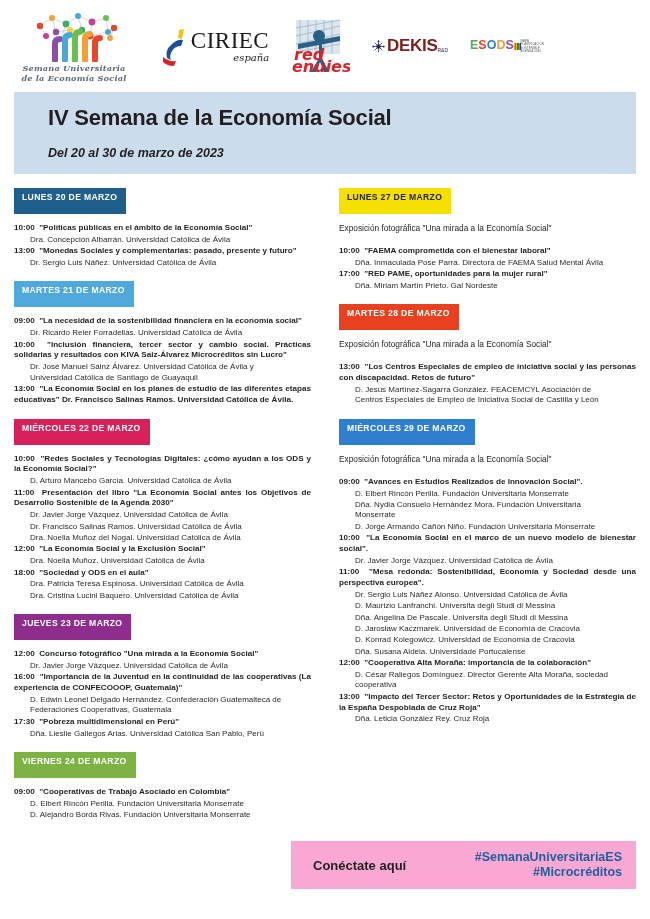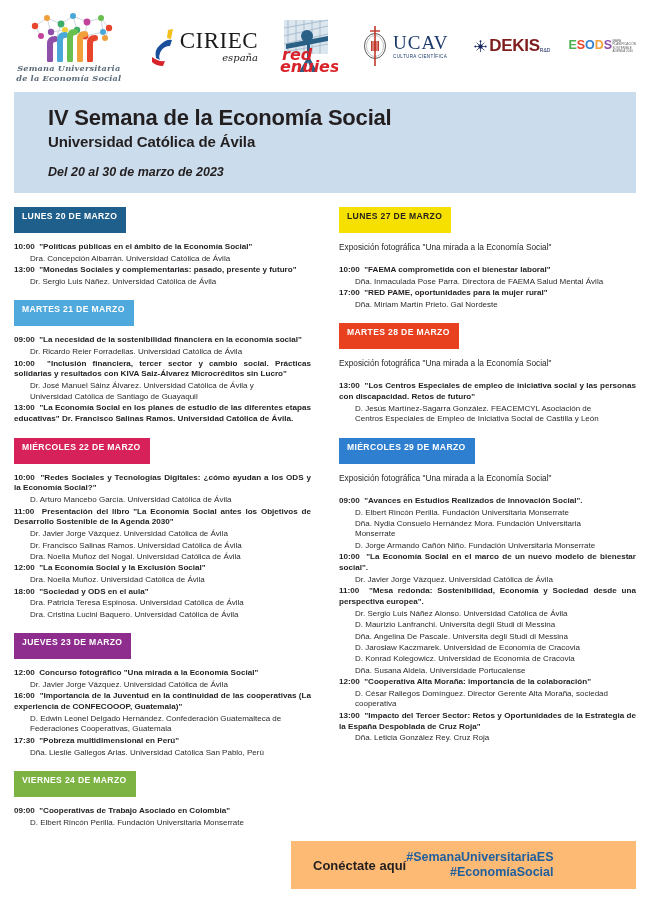--- a/index.html
+++ b/index.html
@@ -109,22 +109,22 @@
 
   .ev{font-size:8.1px;line-height:10.8px;margin:0 0 1px;text-align:justify;}
   .ev .t{font-weight:700;}
   .ev .ti{font-weight:700;}
   .sp{font-size:8px;line-height:10.4px;margin:0 16px 1px;color:#2b2b2b;}
   .expo{font-size:8.3px;line-height:11px;margin:0 0 12px;}
 
   
   .footer{
     position:absolute;left:291px;top:841px;width:345px;height:48px;
-    background:#fdba74;
-    display:flex;align-items:center;
+    background:#f9a8d4;
+    display:flex;align-items:center;justify-content:space-between;
     padding:0 14px 0 22px;box-sizing:border-box;
   }
   .footer .cta{font-size:13px;font-weight:700;color:#231f20;}
   .footer .tags{text-align:right;line-height:15px;}
   .footer .tags div{font-size:12.5px;font-weight:700;color:#1f5f9e;}
 </style>
 </head>
 <body>
 
 <div class="logobar">
@@ -181,34 +181,20 @@
         <path d="M10 10 L54 2 M10 18 L54 8 M10 26 L54 16 M10 34 L54 26 M14 2 L14 36 M22 2 L22 36 M30 2 L30 36 M38 2 L38 36 M46 2 L46 36"></path>
       </g>
       <circle cx="33" cy="18" r="6" fill="#2a5f86"></circle>
       <path d="M33 24 L33 40 L25 54 L30 54 L34 44 L38 54 L43 54 L36 40 L36 24 Z" fill="#2a5f86"></path>
       <path d="M12 26 L54 18 L54 23 L12 31 Z" fill="#2a5f86"></path>
       <text x="8" y="42" font-family="DejaVu Sans, sans-serif" font-size="16" font-weight="bold" fill="#d8232a" font-style="italic">red</text>
       <text x="6" y="54" font-family="DejaVu Sans, sans-serif" font-size="16" font-weight="bold" fill="#d8232a" font-style="italic">enuies</text>
     </svg>
   </div>
 
-  <div class="logo ucav">
-    <svg class="seal" viewBox="0 0 26 42">
-      <ellipse cx="13" cy="21" rx="10.5" ry="12.5" fill="none" stroke="#5b5b5b" stroke-width="1"></ellipse>
-      <ellipse cx="13" cy="21" rx="8.5" ry="10.5" fill="none" stroke="#9a9a9a" stroke-width="0.6"></ellipse>
-      <path d="M13 1 L13 41" stroke="#c0392b" stroke-width="1.6"></path>
-      <path d="M8 6 L18 6" stroke="#c0392b" stroke-width="1.4"></path>
-      <path d="M9 16 h8 v10 h-8 z" fill="#c0392b"></path>
-      <path d="M11 16 v10 M15 16 v10" stroke="#ffffff" stroke-width="0.7"></path>
-    </svg>
-    <div class="utxt">
-      <span class="uname">UCAV</span>
-      <span class="umotto">CULTURA CIENTÍFICA</span>
-    </div>
-  </div>
 
   <div class="logo dekis">
     <svg class="star" viewBox="0 0 14 14">
       <g stroke="#1b2a63" stroke-width="0.8">
         <path d="M7 1 L7 13 M1 7 L13 7 M2.8 2.8 L11.2 11.2 M11.2 2.8 L2.8 11.2"></path>
       </g>
       <circle cx="7" cy="7" r="2.4" fill="#1b2a63"></circle>
       <circle cx="7" cy="1.4" r="1" fill="#1b2a63"></circle>
       <circle cx="12.6" cy="7" r="1" fill="#1b2a63"></circle>
       <circle cx="1.4" cy="7" r="1" fill="#1b2a63"></circle>
@@ -245,39 +231,38 @@
         <i style="background:#19486a"></i>
     </div>
     <div class="fine">MAPA PLANIFICACIÓN SOSTENIBLE AGENDA 2030</div>
   </div>
 
 </div>
 
 <div class="titlewrap">
   <div class="banner">
     <h1>IV Semana de la Economía Social</h1>
-    <h2>Universidad Católica de  Ávila</h2>
     <div class="dates">Del 20 al 30 de marzo de 2023</div>
   </div>
 </div>
 
 <div class="cols">
   <div class="col left" id="col-left">
       <div class="daysec"><div class="daybadge" style="background: rgb(31, 95, 139);">LUNES 20 DE MARZO</div><p class="ev"><span class="t">10:00</span><span class="ti"> &nbsp;"Políticas públicas en el ámbito de la Economía Social"</span></p><p class="sp">Dra. Concepción Albarrán. Universidad Católica de Ávila</p><p class="ev"><span class="t">13:00</span><span class="ti"> &nbsp;"Monedas Sociales y complementarias: pasado, presente y futuro"</span></p><p class="sp">Dr. Sergio Luis Náñez. Universidad Católica de Ávila</p></div>
       <div class="daysec"><div class="daybadge" style="background: rgb(79, 169, 221);">MARTES 21 DE MARZO</div><p class="ev"><span class="t">09:00</span><span class="ti"> &nbsp;"La necesidad de la sostenibilidad financiera en la economía social"</span></p><p class="sp">Dr. Ricardo Reier Forradellas. Universidad Católica de Ávila</p><p class="ev"><span class="t">10:00</span><span class="ti"> &nbsp;"Inclusión financiera, tercer sector y cambio social. Prácticas solidarias y resultados con KIVA Saiz-Álvarez Microcréditos sin Lucro"</span></p><p class="sp">Dr. José Manuel Sáinz Álvarez. Universidad Católica de Ávila y Universidad Católica de Santiago de Guayaquil</p><p class="ev"><span class="t">13:00</span><span class="ti"> &nbsp;"La Economía Social en los planes de estudio de las diferentes etapas educativas" Dr. Francisco Salinas Ramos. Universidad Católica de Ávila.</span></p></div>
       <div class="daysec"><div class="daybadge" style="background: rgb(214, 33, 90);">MIÉRCOLES 22 DE MARZO</div><p class="ev"><span class="t">10:00</span><span class="ti"> &nbsp;"Redes Sociales y Tecnologías Digitales: ¿cómo ayudan a los ODS y la Economía Social?"</span></p><p class="sp">D. Arturo Mancebo García. Universidad Católica de Ávila</p><p class="ev"><span class="t">11:00</span><span class="ti"> &nbsp;Presentación del libro "La Economía Social antes los Objetivos de Desarrollo Sostenible de la Agenda 2030"</span></p><p class="sp">Dr. Javier Jorge Vázquez. Universidad Católica de Ávila</p><p class="sp">Dr. Francisco Salinas Ramos. Universidad Católica de Ávila</p><p class="sp">Dra. Noelia Muñoz del Nogal. Universidad Católica de Ávila</p><p class="ev"><span class="t">12:00</span><span class="ti"> &nbsp;"La Economía Social y la Exclusión Social"</span></p><p class="sp">Dra. Noelia Muñoz. Universidad Católica de Ávila</p><p class="ev"><span class="t">18:00</span><span class="ti"> &nbsp;"Sociedad y ODS en el aula"</span></p><p class="sp">Dra. Patricia Teresa Espinosa. Universidad Católica de Ávila</p><p class="sp">Dra. Cristina Lucini Baquero. Universidad Católica de Ávila</p></div>
       <div class="daysec"><div class="daybadge" style="background: rgb(142, 45, 142);">JUEVES 23 DE MARZO</div><p class="ev"><span class="t">12:00</span><span class="ti"> &nbsp;Concurso fotográfico "Una mirada a la Economía Social"</span></p><p class="sp">Dr. Javier Jorge Vázquez. Universidad Católica de Ávila</p><p class="ev"><span class="t">16:00</span><span class="ti"> &nbsp;"Importancia de la Juventud en la continuidad de las cooperativas (La experiencia de CONFECOOOP, Guatemala)"</span></p><p class="sp">D. Edwin Leonel Delgado Hernández.  Confederación Guatemalteca de Federaciones Cooperativas, Guatemala</p><p class="ev"><span class="t">17:30</span><span class="ti"> &nbsp;"Pobreza multidimensional en Perú"</span></p><p class="sp">Dña. Lieslie Gallegos Arias. Universidad Católica San Pablo, Perú</p></div>
-      <div class="daysec"><div class="daybadge" style="background: rgb(124, 179, 66);">VIERNES 24 DE MARZO</div><p class="ev"><span class="t">09:00</span><span class="ti"> &nbsp;"Cooperativas de Trabajo Asociado en Colombia"</span></p><p class="sp">D. Elbert Rincón Perilla. Fundación Universitaria Monserrate</p></div>
+      <div class="daysec"><div class="daybadge" style="background: rgb(124, 179, 66);">VIERNES 24 DE MARZO</div><p class="ev"><span class="t">09:00</span><span class="ti"> &nbsp;"Cooperativas de Trabajo Asociado en Colombia"</span></p><p class="sp">D. Elbert Rincón Perilla. Fundación Universitaria Monserrate</p><p class="sp">D. Alejandro Borda Rivas. Fundación Universitaria Monserrate</p></div>
     </div>
   <div class="col right" id="col-right">
       <div class="daysec"><div class="daybadge" style="background: rgb(245, 224, 0); color: rgb(35, 31, 32);">LUNES 27 DE MARZO</div><div class="expo">Exposición fotográfica "Una mirada a la Economía Social"</div><p class="ev"><span class="t">10:00</span><span class="ti"> &nbsp;"FAEMA comprometida con el bienestar laboral"</span></p><p class="sp">Dña. Inmaculada Pose Parra.  Directora de FAEMA Salud Mental Ávila</p><p class="ev"><span class="t">17:00</span><span class="ti"> &nbsp;"RED PAME, oportunidades para la mujer rural"</span></p><p class="sp">Dña. Miriam Martín Prieto. Gal Nordeste</p></div>
       <div class="daysec"><div class="daybadge" style="background: rgb(232, 65, 31);">MARTES 28 DE MARZO</div><div class="expo">Exposición fotográfica "Una mirada a la Economía Social"</div><p class="ev"><span class="t">13:00</span><span class="ti"> &nbsp;"Los Centros Especiales de empleo de iniciativa social y las personas con discapacidad. Retos de futuro"</span></p><p class="sp">D. Jesús Martínez-Sagarra González. FEACEMCYL Asociación de Centros Especiales de Empleo de Iniciativa Social de Castilla y León</p></div>
       <div class="daysec"><div class="daybadge" style="background: rgb(47, 127, 208);">MIÉRCOLES 29 DE MARZO</div><div class="expo">Exposición fotográfica "Una mirada a la Economía Social"</div><p class="ev"><span class="t">09:00</span><span class="ti"> &nbsp;"Avances en Estudios Realizados de Innovación Social".</span></p><p class="sp">D. Elbert Rincón Perilla. Fundación Universitaria Monserrate</p><p class="sp">Dña. Nydia Consuelo Hernández Mora. Fundación Universitaria Monserrate</p><p class="sp">D. Jorge Armando Cañón Niño. Fundación Universitaria Monserrate</p><p class="ev"><span class="t">10:00</span><span class="ti"> &nbsp;"La Economía Social en el marco de un nuevo modelo de bienestar social".</span></p><p class="sp">Dr. Javier Jorge Vázquez. Universidad Católica de Ávila</p><p class="ev"><span class="t">11:00</span><span class="ti"> &nbsp;"Mesa redonda: Sostenibilidad, Economía y Sociedad desde una perspectiva europea".</span></p><p class="sp">Dr. Sergio Luis Náñez Alonso. Universidad Católica de Ávila</p><p class="sp">D. Maurizio Lanfranchi. Universita degli Studi di Messina</p><p class="sp">Dña. Angelina De Pascale. Universita degli Studi di Messina</p><p class="sp">D. Jarosław Kaczmarek. Universidad de Economía de Cracovia</p><p class="sp">D. Konrad Kolegowicz. Universidad de Economía de Cracovia</p><p class="sp">Dña. Susana Aldeia. Universidade Portucalense</p><p class="ev"><span class="t">12:00</span><span class="ti"> &nbsp;"Cooperativa Alta Moraña: importancia de la colaboración"</span></p><p class="sp">D. César Raliegos Domínguez. Director Gerente Alta Moraña, sociedad cooperativa</p><p class="ev"><span class="t">13:00</span><span class="ti"> &nbsp;"Impacto del Tercer Sector: Retos y Oportunidades de la Estrategia de la España Despoblada de Cruz Roja"</span></p><p class="sp">Dña. Leticia González Rey. Cruz Roja</p></div>
     </div>
 </div>
 
 <div class="footer">
   <div class="cta">Conéctate aquí</div>
   <div class="tags">
     <div>#SemanaUniversitariaES</div>
-    <div>#EconomíaSocial</div>
+    <div>#Microcréditos</div>
   </div>
 </div>
 
 </body></html>

